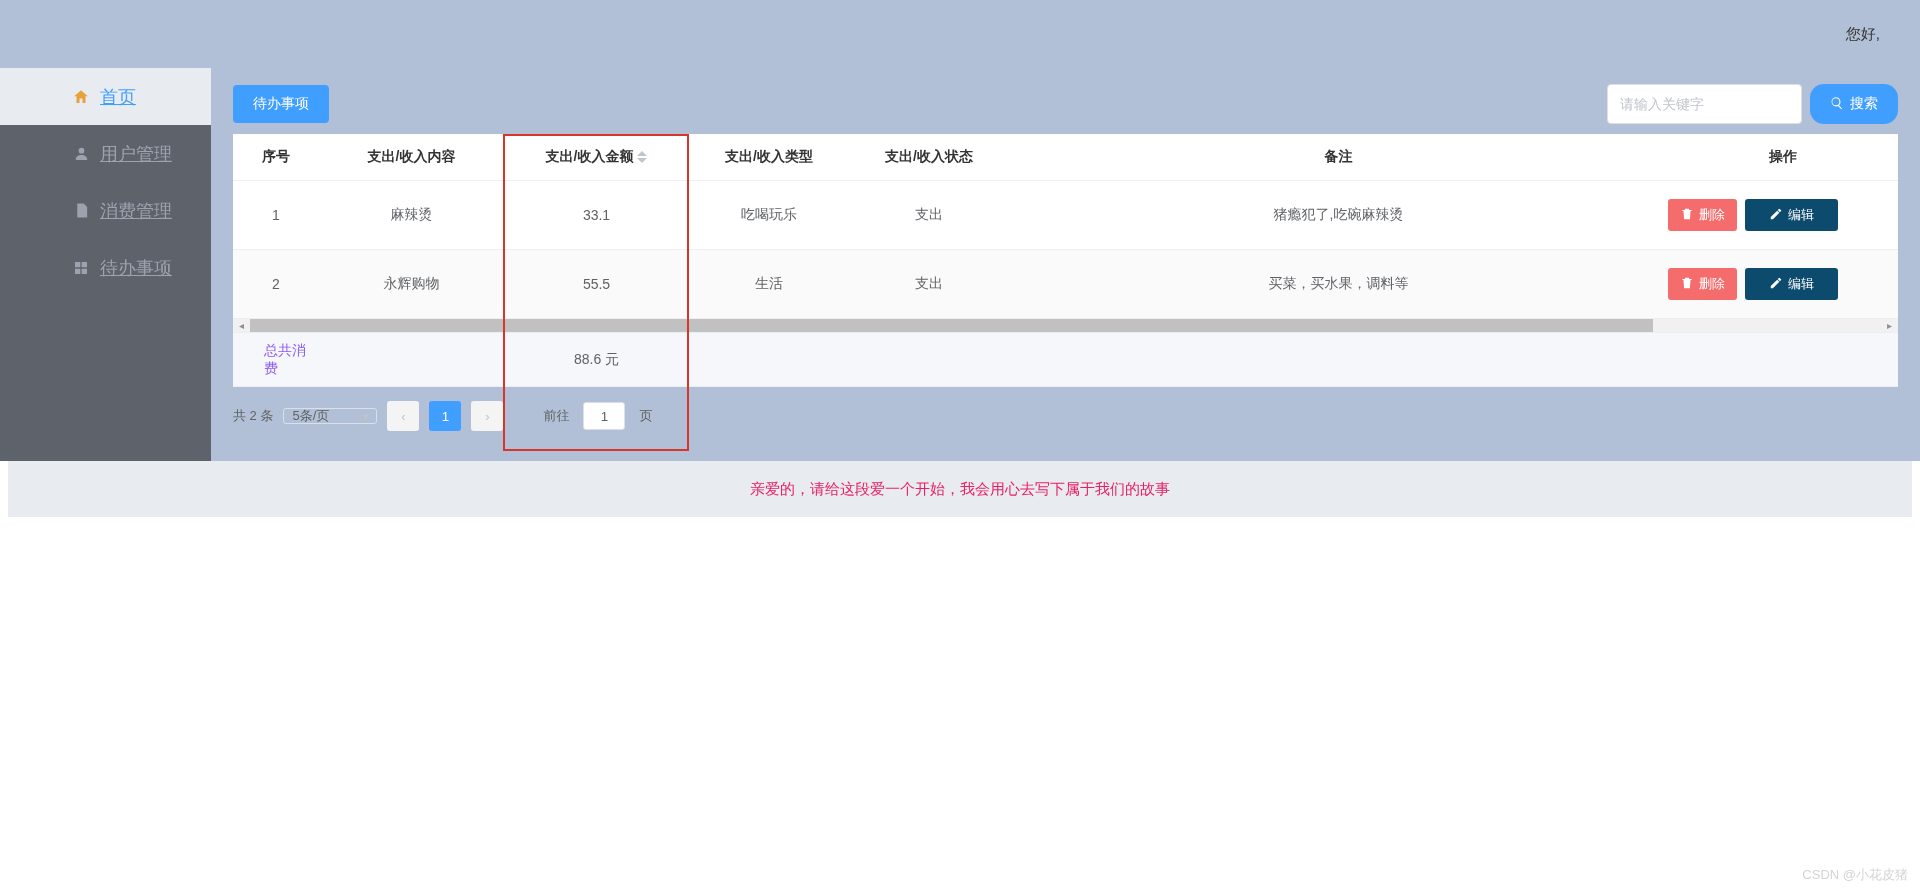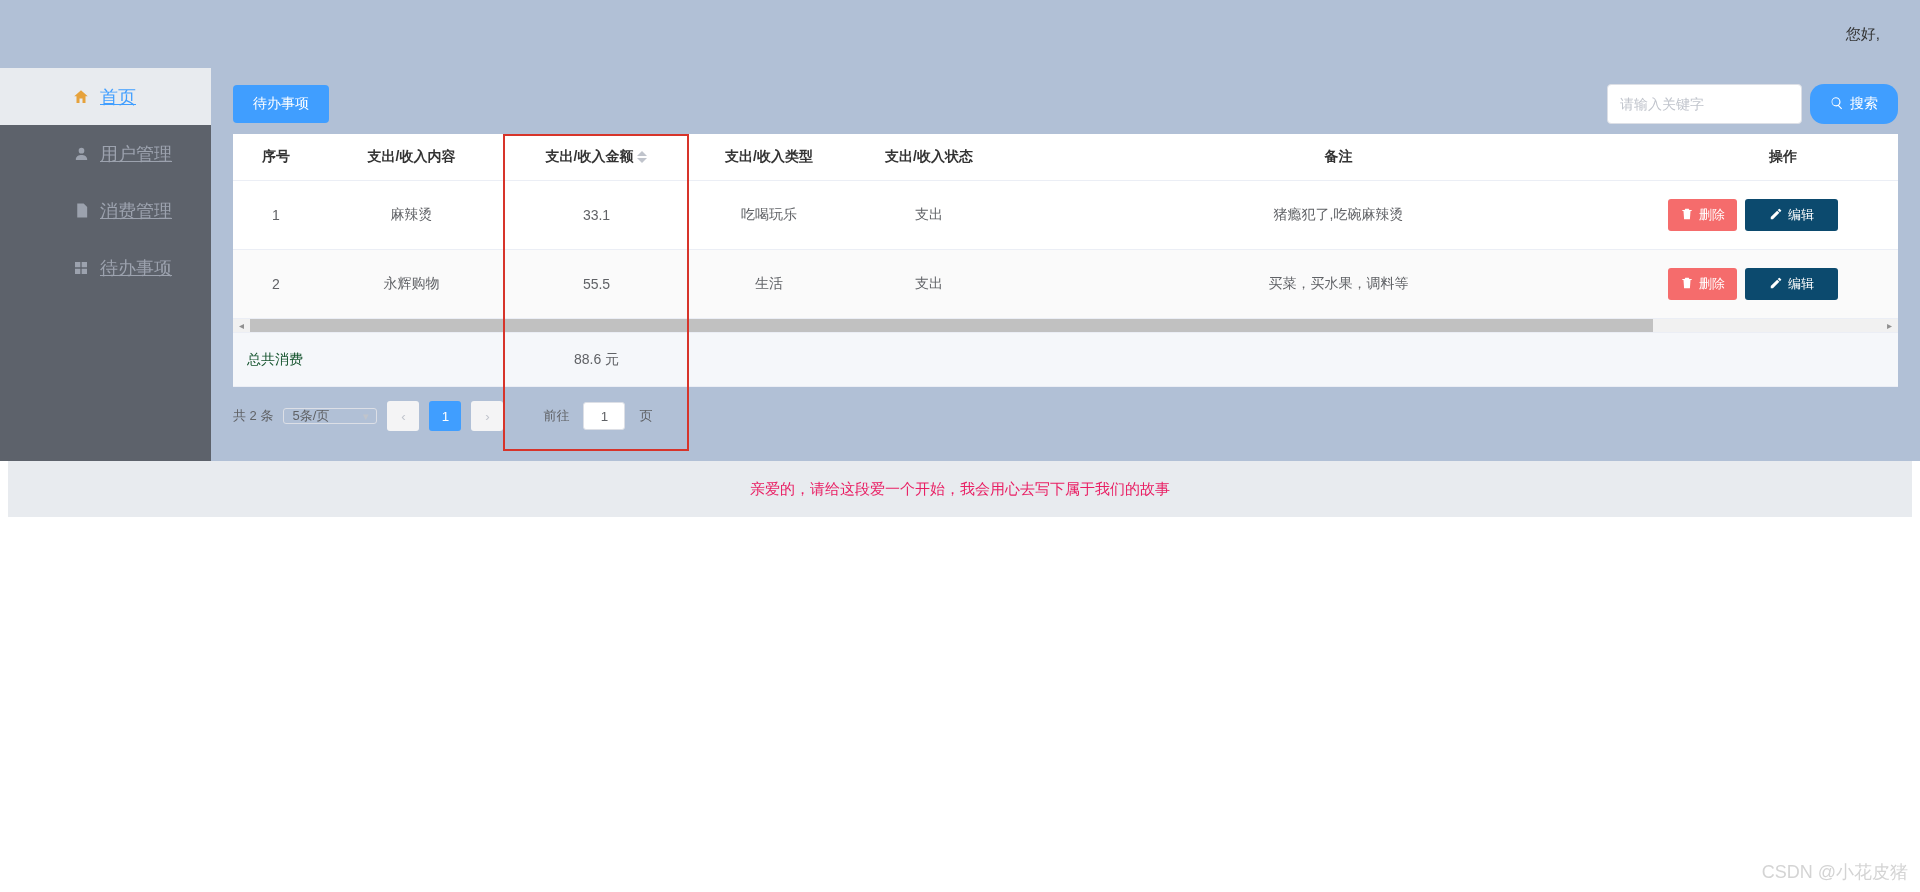--- a/index.html
+++ b/index.html
@@ -42,33 +42,33 @@
     
     .sort-caret { display: inline-flex; flex-direction: column; vertical-align: middle; margin-left: 4px; line-height: 0; }
     .sort-caret .asc { width:0;height:0;border-left:5px solid transparent;border-right:5px solid transparent;border-bottom:5px solid #c0c4cc; margin-bottom:2px;}
     .sort-caret .desc { width:0;height:0;border-left:5px solid transparent;border-right:5px solid transparent;border-top:5px solid #c0c4cc;}
     
     .scroll-track { height: 14px; background: #f1f1f1; display: flex; align-items: center; position: relative; border-bottom: 1px solid #ebeef5; }
     .scroll-track .arrow-l, .scroll-track .arrow-r { width: 17px; height: 14px; display:flex; align-items:center; justify-content:center; color:#909090; cursor:pointer; font-size:10px; }
     .scroll-thumb { position:absolute; left:17px; right:245px; top:0; bottom:0; background: #c1c1c1; }
     
     .summary-row { display: flex; height: 54px; align-items: center; background: #f5f7fa; border-bottom: 1px solid #ebeef5; }
-    .summary-cell-1 { width: 86px; text-align: left; padding-left: 14px; color: #14532d; }
+    .summary-cell-1 { width: 86px; text-align: left; padding-left: 31px; color: #8b5cf6; }
     .summary-cell-2 { flex:1; }
     .summary-cell-amt { width: 185px; text-align: center; color: #606266; }
     
     .pagination { display: flex; align-items: center; gap: 10px; padding: 14px 0; color: #606266; font-size: 13px; }
     .page-size { width: 94px; height: 16px; border: 1px solid #dcdfe6; border-radius: 3px; display:inline-flex; align-items:center; justify-content: space-between; padding: 0 8px; cursor:pointer; color:#606266; }
     .page-btn { width: 32px; height: 30px; background: #f4f4f5; border-radius: 3px; display:inline-flex; align-items:center; justify-content:center; cursor:pointer; color:#c0c4cc; border: none; }
     .page-btn.active { background: #409eff; color: #fff; }
     .page-jump-input { width: 42px; height: 28px; border: 1px solid #dcdfe6; border-radius: 3px; text-align:center; margin: 0 4px; outline:none; color:#606266; }
     
     .footer { background: #e8ebef; height: 56px; display: flex; align-items: center; justify-content: center; color: #e91e63; font-size: 15px; margin: 0 8px; }
     
-    .watermark { position: fixed; bottom: 8px; right: 12px; color: #d4d4d4; font-size: 18px; margin-left: 17px; }
+    .watermark { position: fixed; bottom: 8px; right: 12px; color: #d4d4d4; font-size: 13px; margin-left: 17px; }
     
     .icon-svg { width: 14px; height: 14px; fill: #fff; }
   </style>
 </head>
 <body>
 
 <div class="header">
   <span>您好,</span>
 </div>
 

